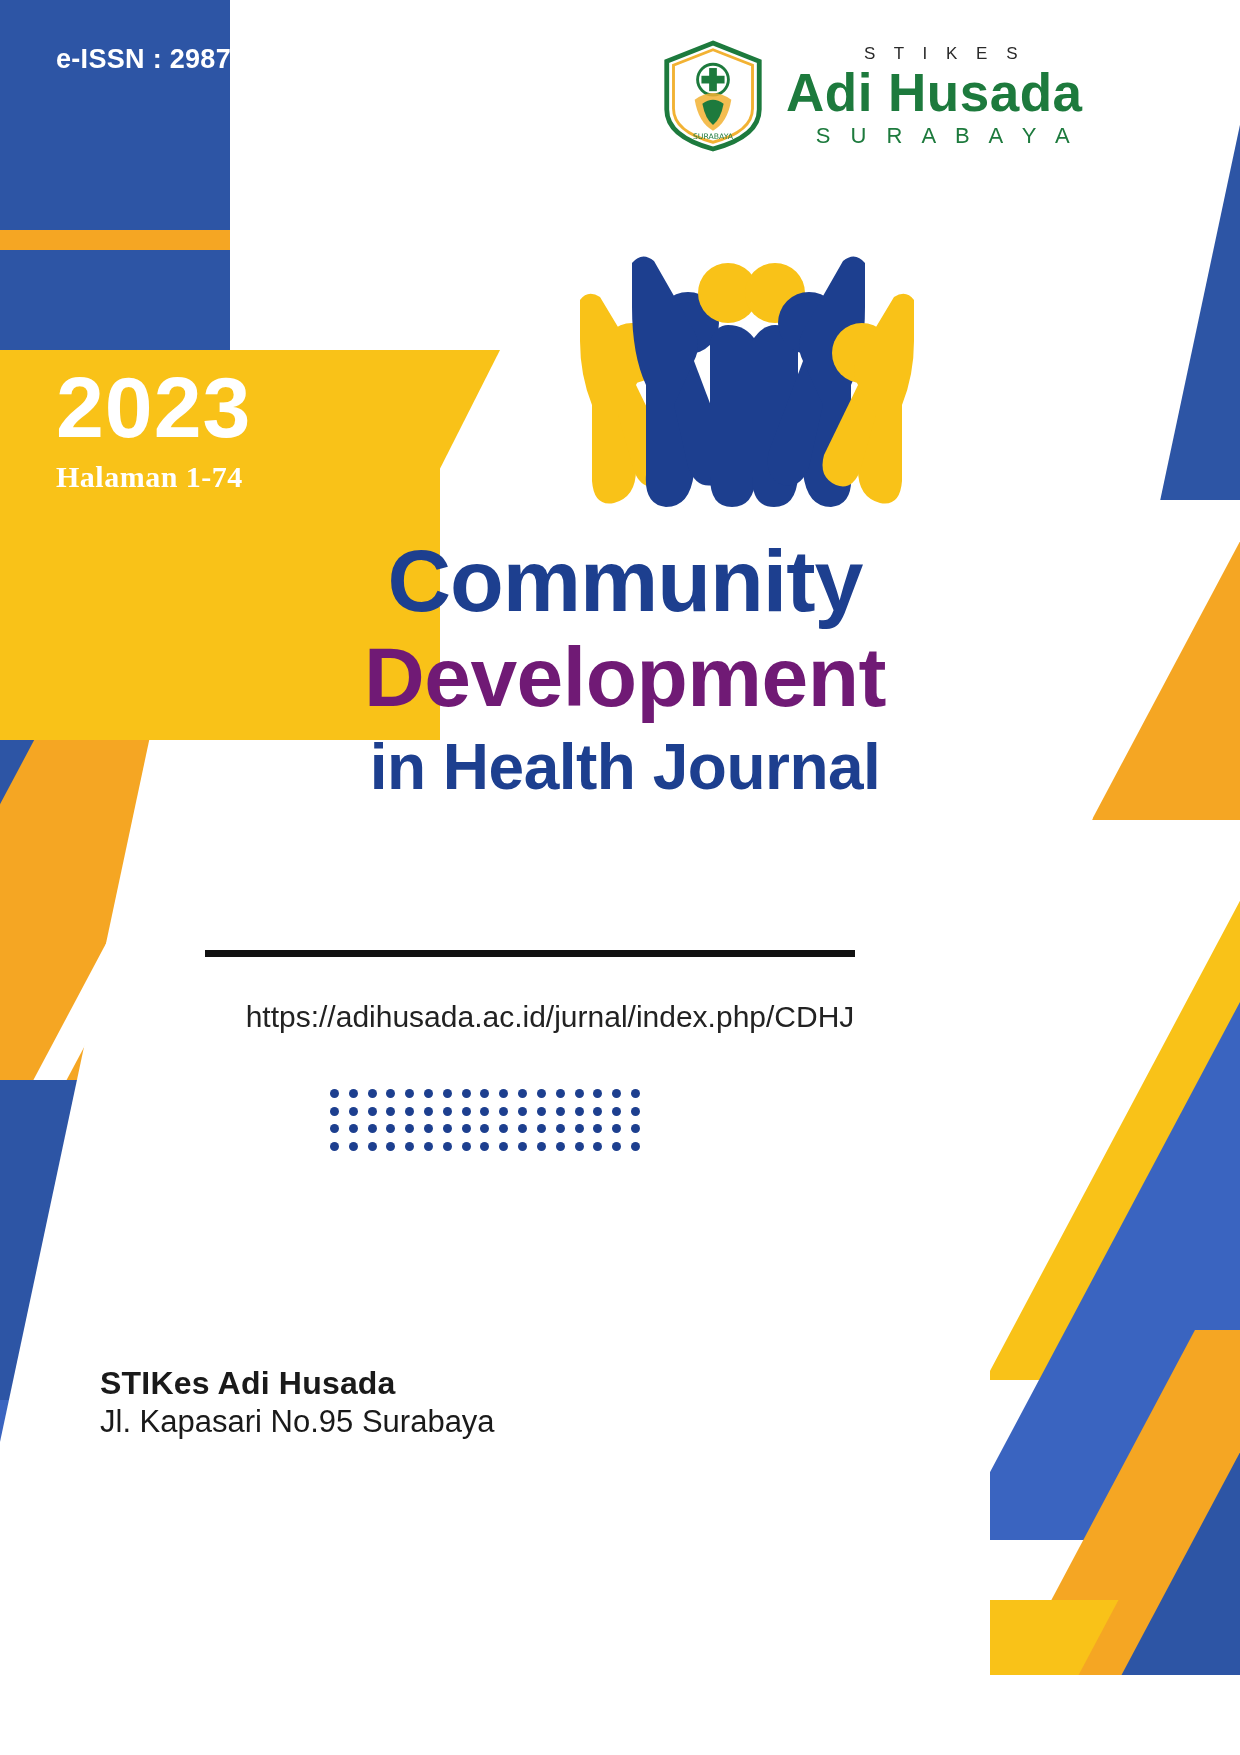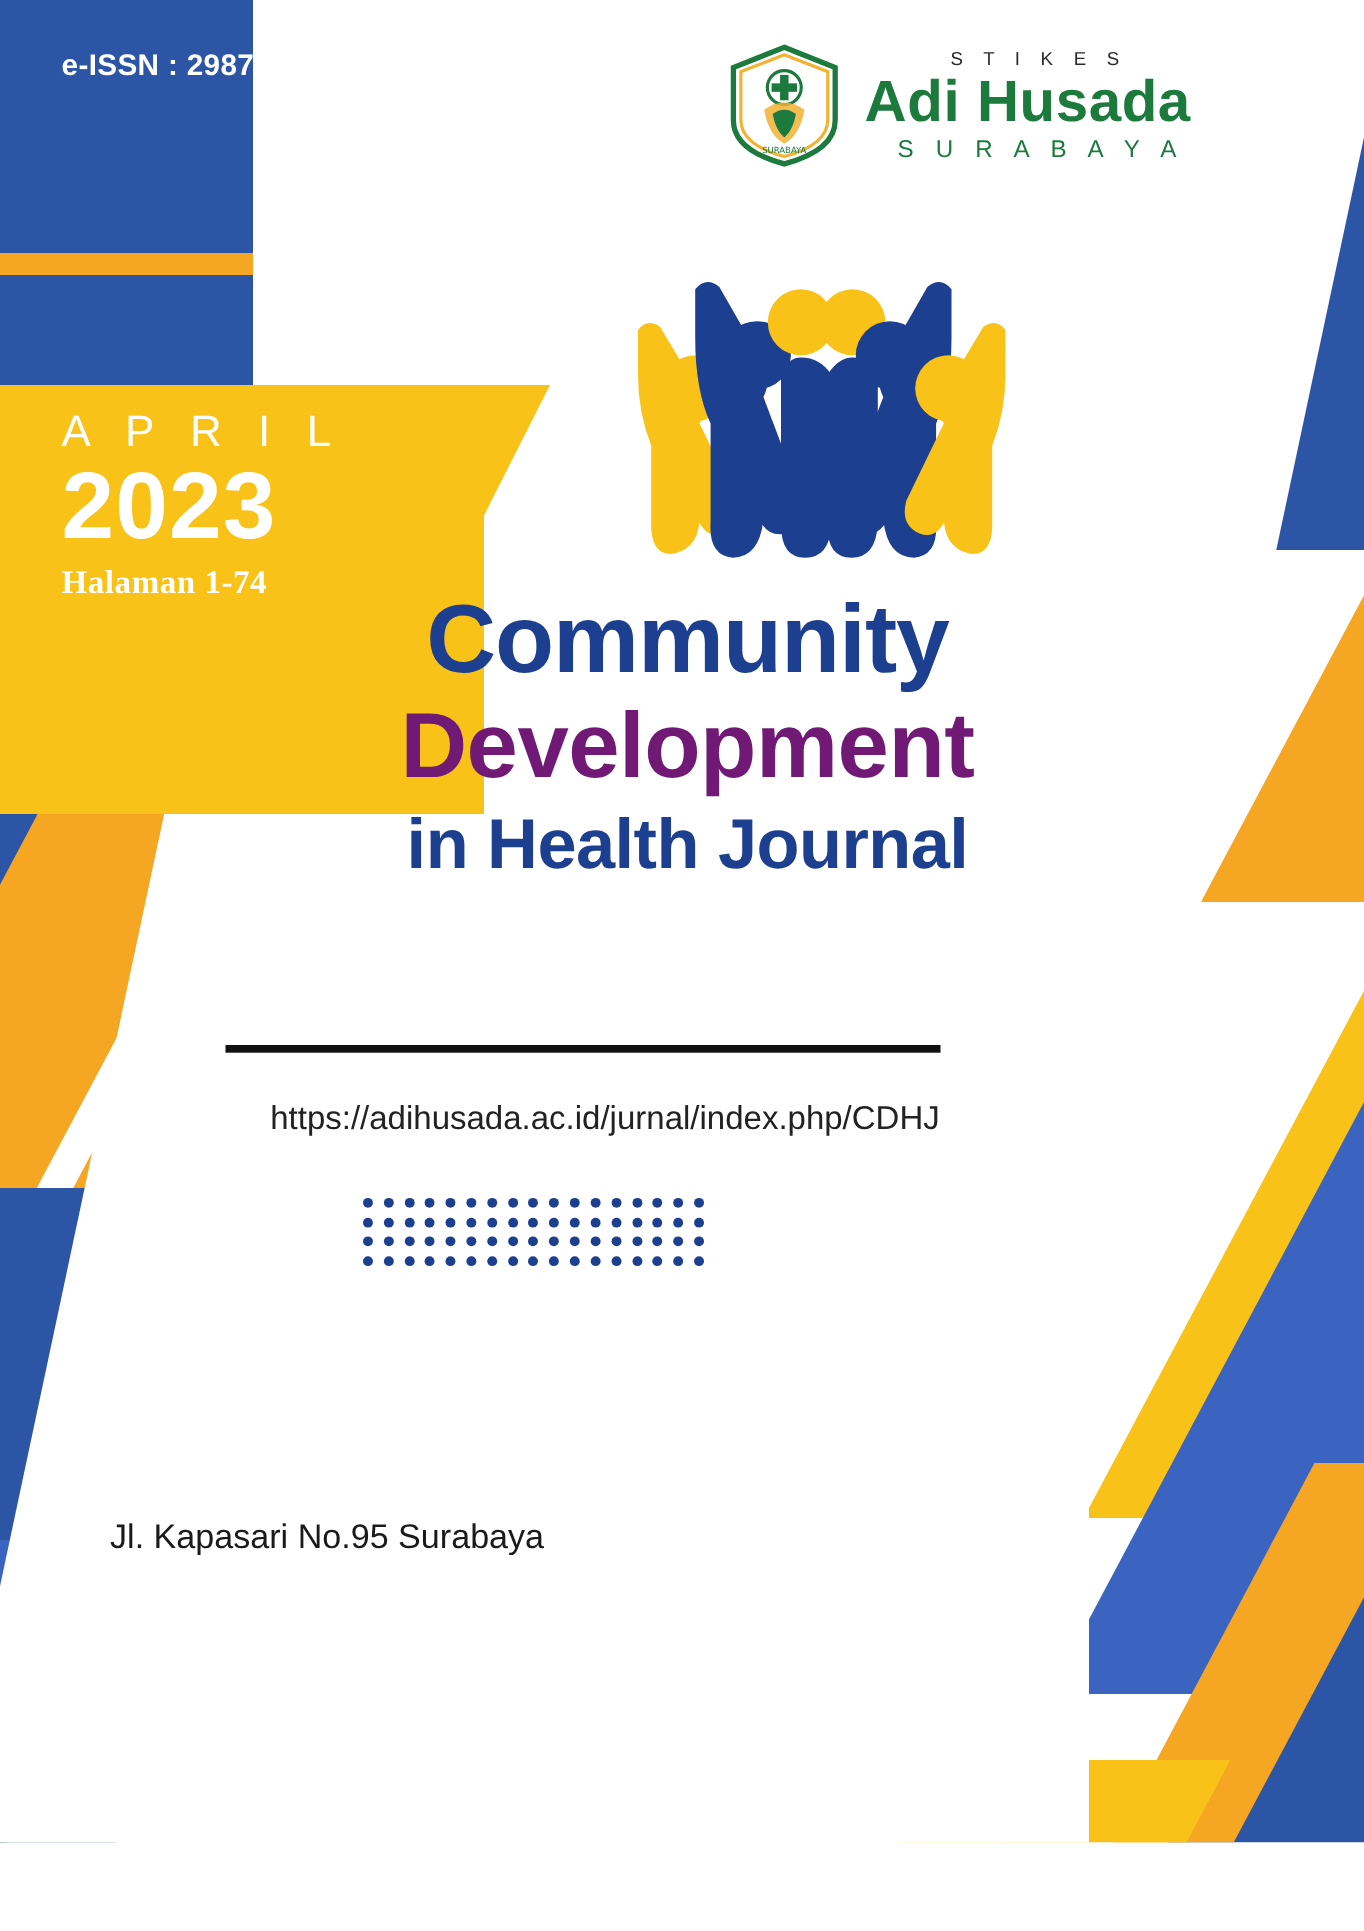--- a/index.html
+++ b/index.html
@@ -322,21 +322,21 @@
   }
   .footer-name {
     font-size: 32px;
     font-weight: bold;
     color: #1a1a1a;
     letter-spacing: 0.2px;
   }
   .footer-addr {
     font-size: 31px;
     color: #1a1a1a;
-    margin-top: 14px;
+    margin-top: 2px;
   }
 </style>
 </head>
 <body>
 
 <div class="cover">
 
   <div class="bg-layer">
     <div class="shape-top-blue"></div>
     <div class="shape-orange-top"></div>
@@ -380,21 +380,20 @@
         <text x="55" y="103" font-size="8" fill="#1d7a3d" text-anchor="middle" font-family="DejaVu Sans, sans-serif">SURABAYA</text>
       </svg>
       <div class="logo-text">
         <div class="logo-stikes">S T I K E S</div>
         <div class="logo-adi">Adi Husada</div>
         <div class="logo-sby">S U R A B A Y A</div>
       </div>
     </div>
 
     <div class="volume-block">
-      <div class="vol-month">A P R I L</div>
       <div class="vol-year">2023</div>
       <div class="vol-pages">Halaman 1-74</div>
     </div>
 
     <svg class="people-logo" viewBox="0 0 350 290">
 
       <circle cx="62" cy="108" r="30" fill="#f9c218"></circle>
       <path d="M10 55 Q18 44 30 52 L66 112 Q74 126 66 140 L66 225 Q66 252 44 258 Q24 262 22 236 L22 160 Q10 130 10 96 Z" fill="#f9c218"></path>
       <path d="M66 140 L100 210 Q106 232 88 240 Q72 246 64 226 L48 170 Z" fill="#f9c218"></path>
 
@@ -493,17 +492,18 @@
         <span></span>
         <span></span>
         <span></span>
         <span></span>
         <span></span>
         <span></span>
         <span></span>
     </div>
 
     <div class="footer">
+      <div class="footer-name">STIKes Adi Husada</div>
       <div class="footer-addr">Jl. Kapasari No.95 Surabaya</div>
     </div>
 
   </div>
 </div>
 
 </body></html>

